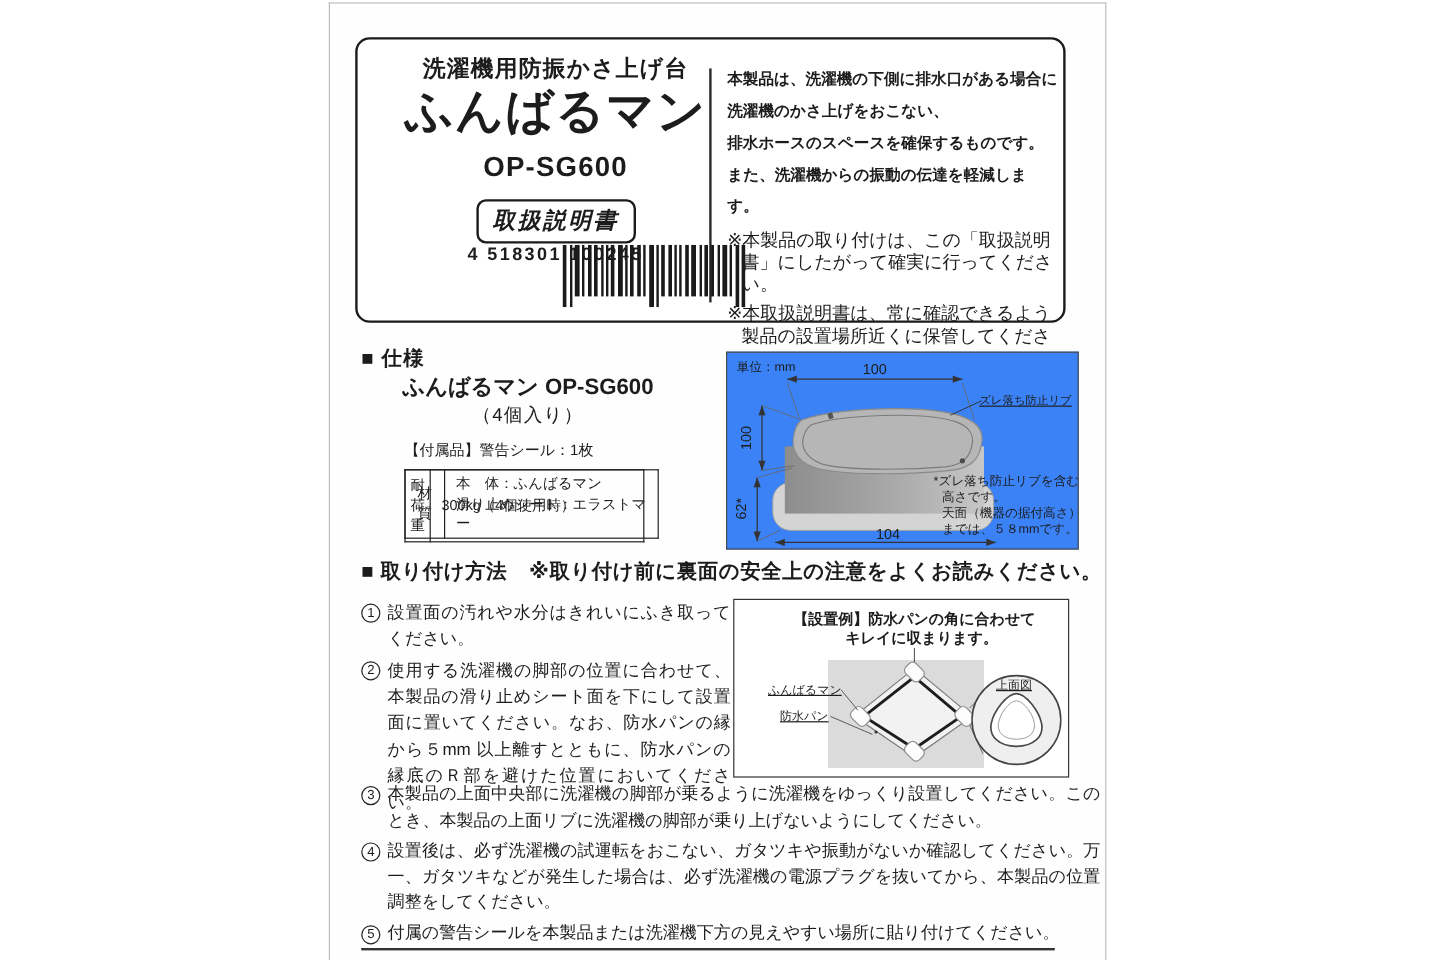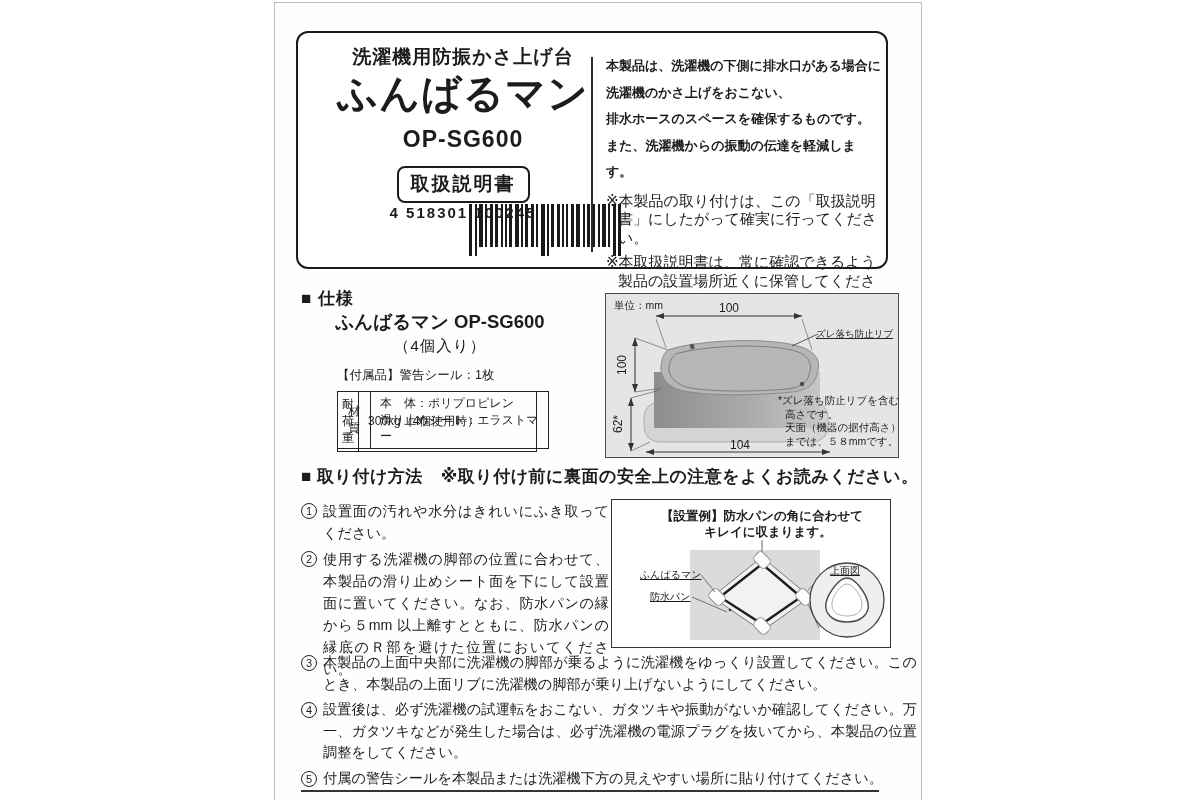--- a/index.html
+++ b/index.html
@@ -12,21 +12,21 @@
   
   .header-box { left:21px; top:28px; width:592px; height:238px;
     border:2px solid #1b1b1b; border-radius:12px; background:#fff; }
   .hb-left { left:0; top:0; width:294px; height:100%; text-align:center; }
   .hb-left > div { position:static;padding-left:36px; }
   .hb-subtitle { margin-top:11px; font-size:19px; font-weight:600; letter-spacing:1px; }
   .hb-title { margin-top:1px; font-size:40px; font-weight:800; letter-spacing:1px; line-height:44px; }
   .hb-model { margin-top:11px; font-size:23px; font-weight:700; letter-spacing:1px; }
   .hb-badge-row { margin-top:13px; }
   .hb-badge { display:inline-block; border:2.5px solid #1b1b1b; border-radius:8px;
-    padding:3px 12px 4px; font-size:19px; font-weight:700; letter-spacing:2px; }
+    padding:3px 12px 4px; font-size:19px; font-weight:700; letter-spacing:2px;font-style:italic; }
   .hb-barcode { margin-top:10px; }
   .hb-barcode svg { display:inline-block; }
   .bc-digits { position:static; display:block; margin-top:-9px; font-size:15px;
     font-weight:700; letter-spacing:2px; }
   .hb-divider { left:293px; top:24px; height:195px; width:0; border-left:2px solid #2a2a2a; }
   .hb-right { left:308px; top:20px; width:276px; }
   .hb-right > div { position:static; }
   .desc-line { font-size:13px; font-weight:700; line-height:26.5px; letter-spacing:0;font-family:Liberation Serif, serif; }
   .hb-note { font-size:15px; line-height:18.5px; margin-top:6px;
     padding-left:12px; text-indent:-12px; }
@@ -38,21 +38,21 @@
     font-size:18.5px; font-weight:700; }
   .spec-qty { left:58px; top:333px; width:214px; text-align:center;
     font-size:15.5px; letter-spacing:1px; }
   .spec-accessory { left:62px; top:364px; font-size:12.5px; }
   table.spec-table { left:62px; top:388px; border-collapse:collapse; font-size:12px; }
   table.spec-table th, table.spec-table td { position:static; border:1.5px solid #222;
     text-align:left; vertical-align:middle; }
   table.spec-table th { width:56px; text-align:center; font-weight:500; padding:4px 4px; }
   table.spec-table td { padding:3px 9px; line-height:16.5px; min-width:178px; }
   .spec-diagram { left:330px; top:290px; width:294px; height:165px;
-    border:1px solid #4a4a4a; background:#e5e5e5; }
+    border:1px solid #4a4a4a; background:#3b82f6; }
   .spec-diagram svg { left:0; top:0; }
 
   
   .install-heading { left:26px; top:462px; font-size:17px; font-weight:700;
     white-space:nowrap; letter-spacing:0.5px; }
   .install-heading span { position:static; }
   .install-heading .hn { margin-left:18px; }
   .steps-left  { left:26px; top:497px; width:308px; }
   .steps-full  { left:26px; top:649px; width:616px; }
   .step { position:relative; padding-left:22px; font-size:14.2px; line-height:22px;
@@ -131,21 +131,21 @@
   <div class="spec-heading">■ 仕様</div>
   <div class="spec-product">ふんばるマン OP-SG600</div>
   <div class="spec-qty">（4個入り）</div>
   <div class="spec-accessory">【付属品】警告シール：1枚</div>
 
   <table class="spec-table">
     <tbody>
         <tr>
       <th>材　質</th>
       <td>
-        <span style="position:static">本　体：ポリプロピレン</span><br>
+        <span style="position:static">本　体：ふんばるマン</span><br>
         <span style="position:static">滑り止めシート：エラストマー</span>
       </td>
     </tr>
     <tr>
       <th>耐荷重</th>
       <td>300kg（4個使用時）</td>
     </tr>
   </tbody>
     </table>
 

